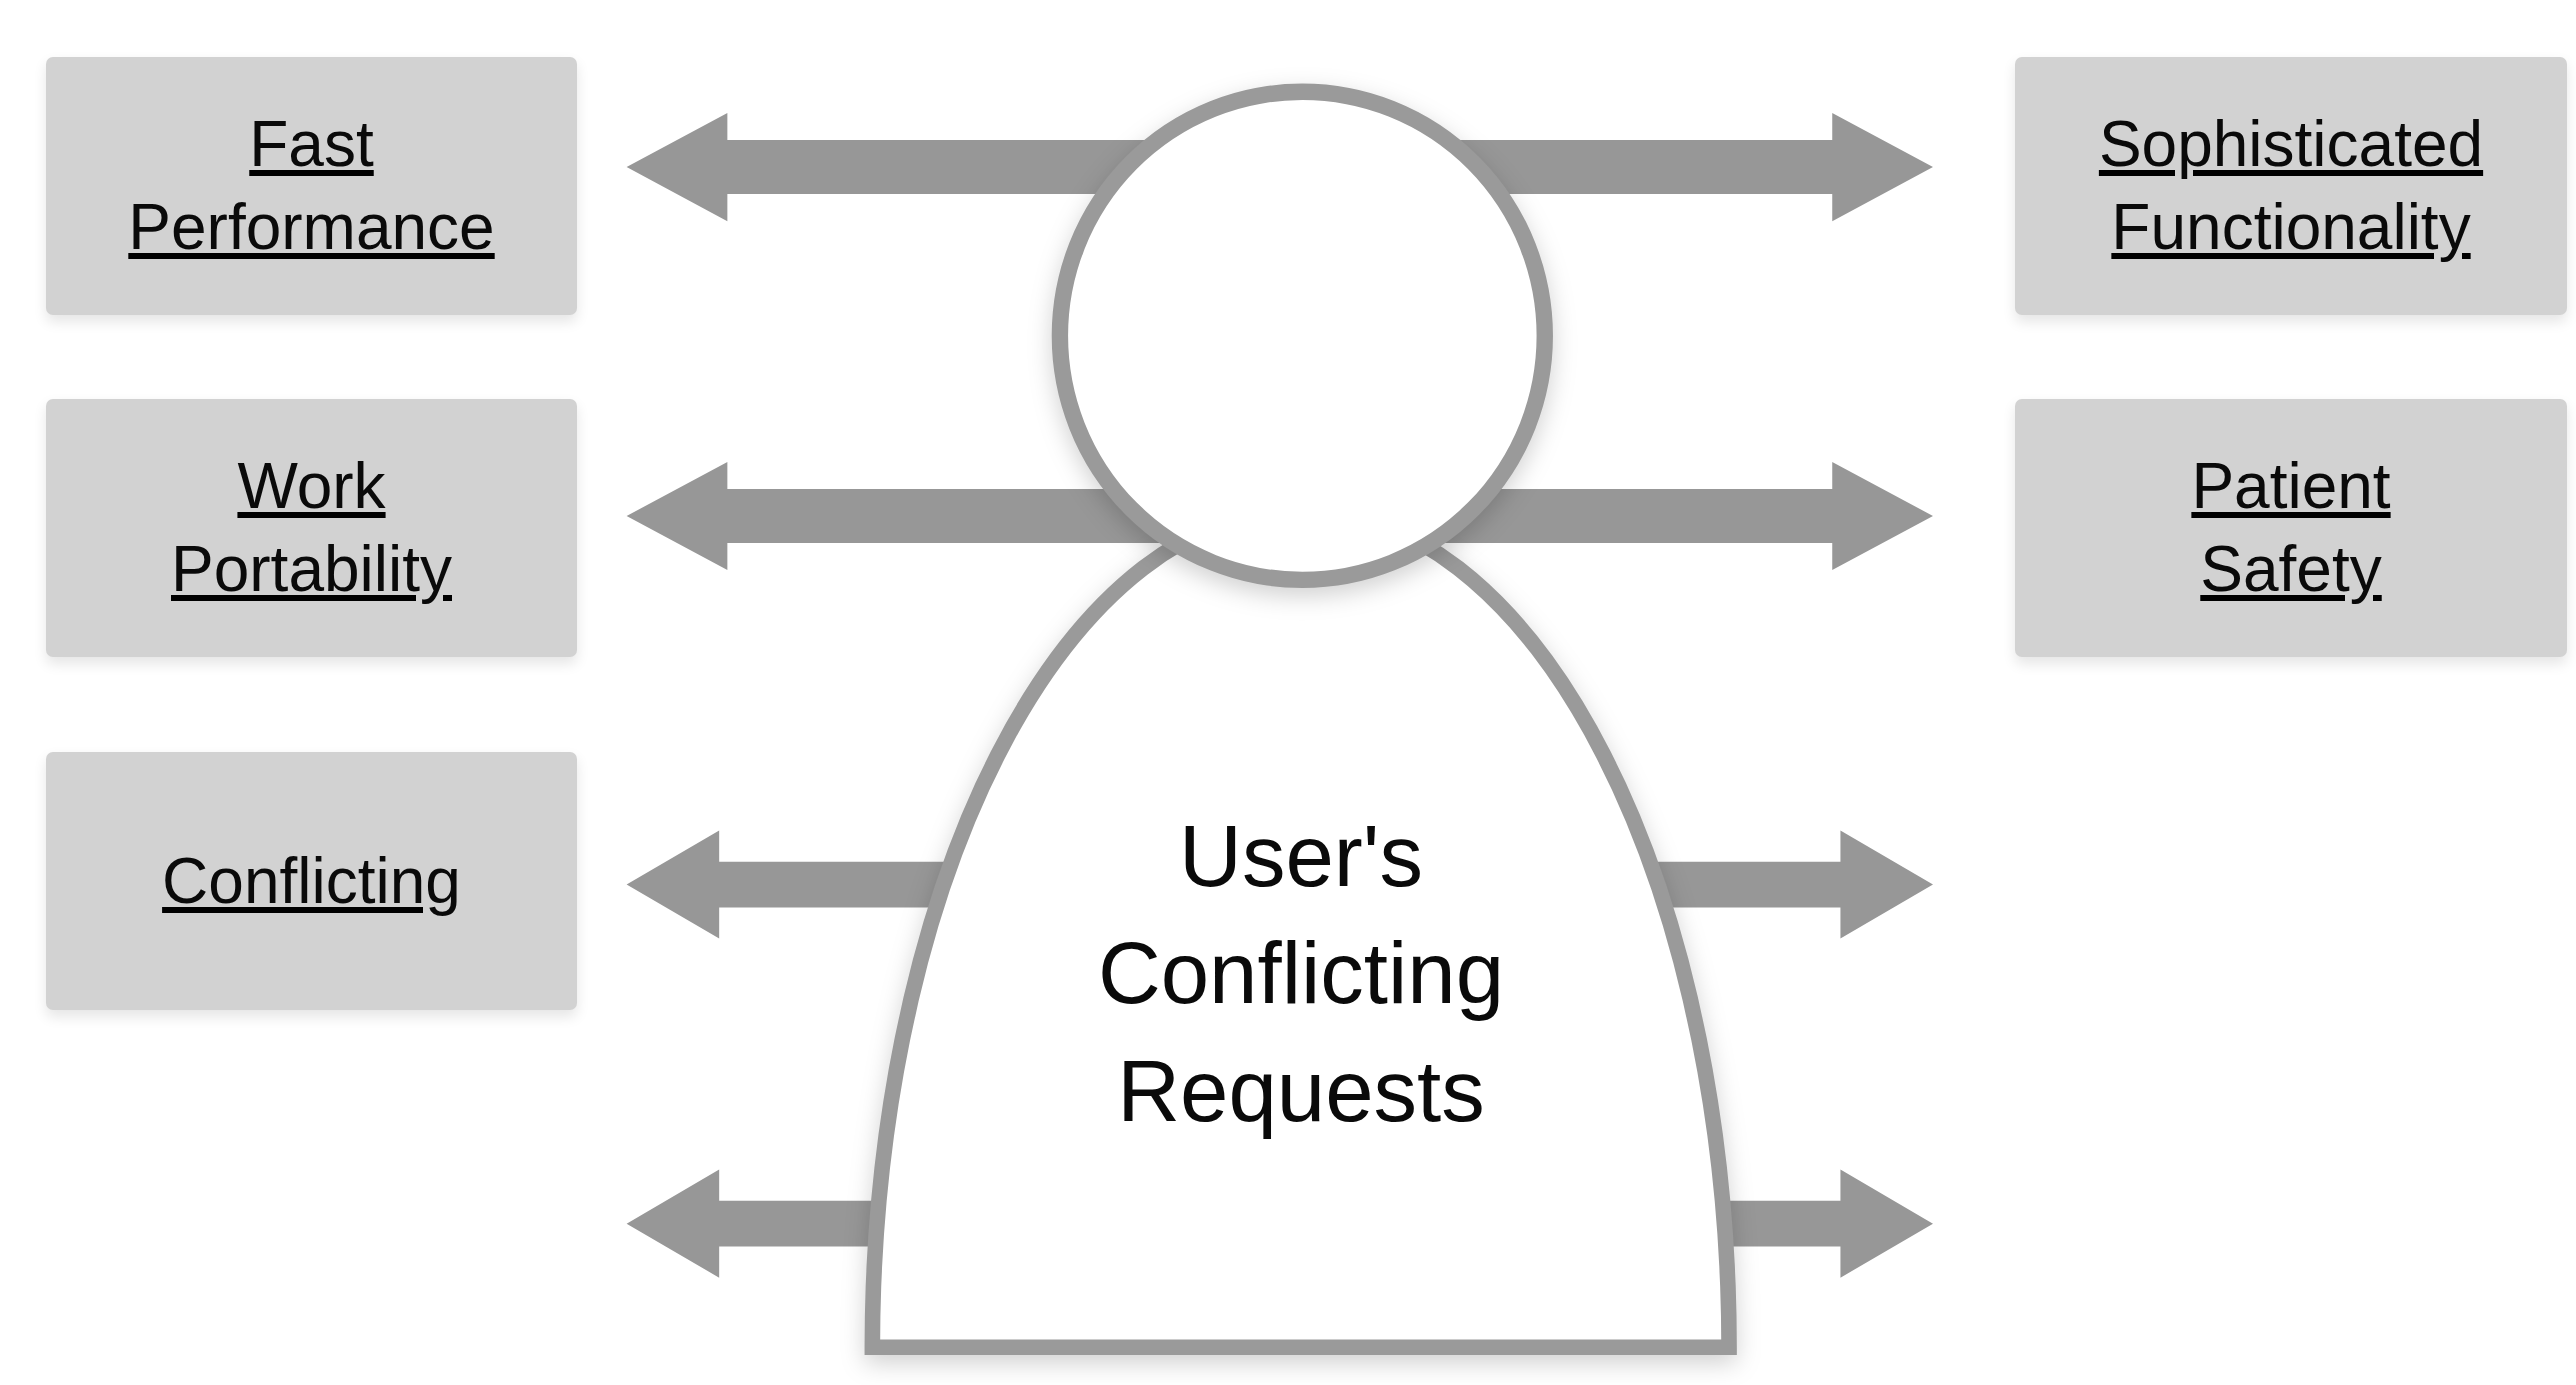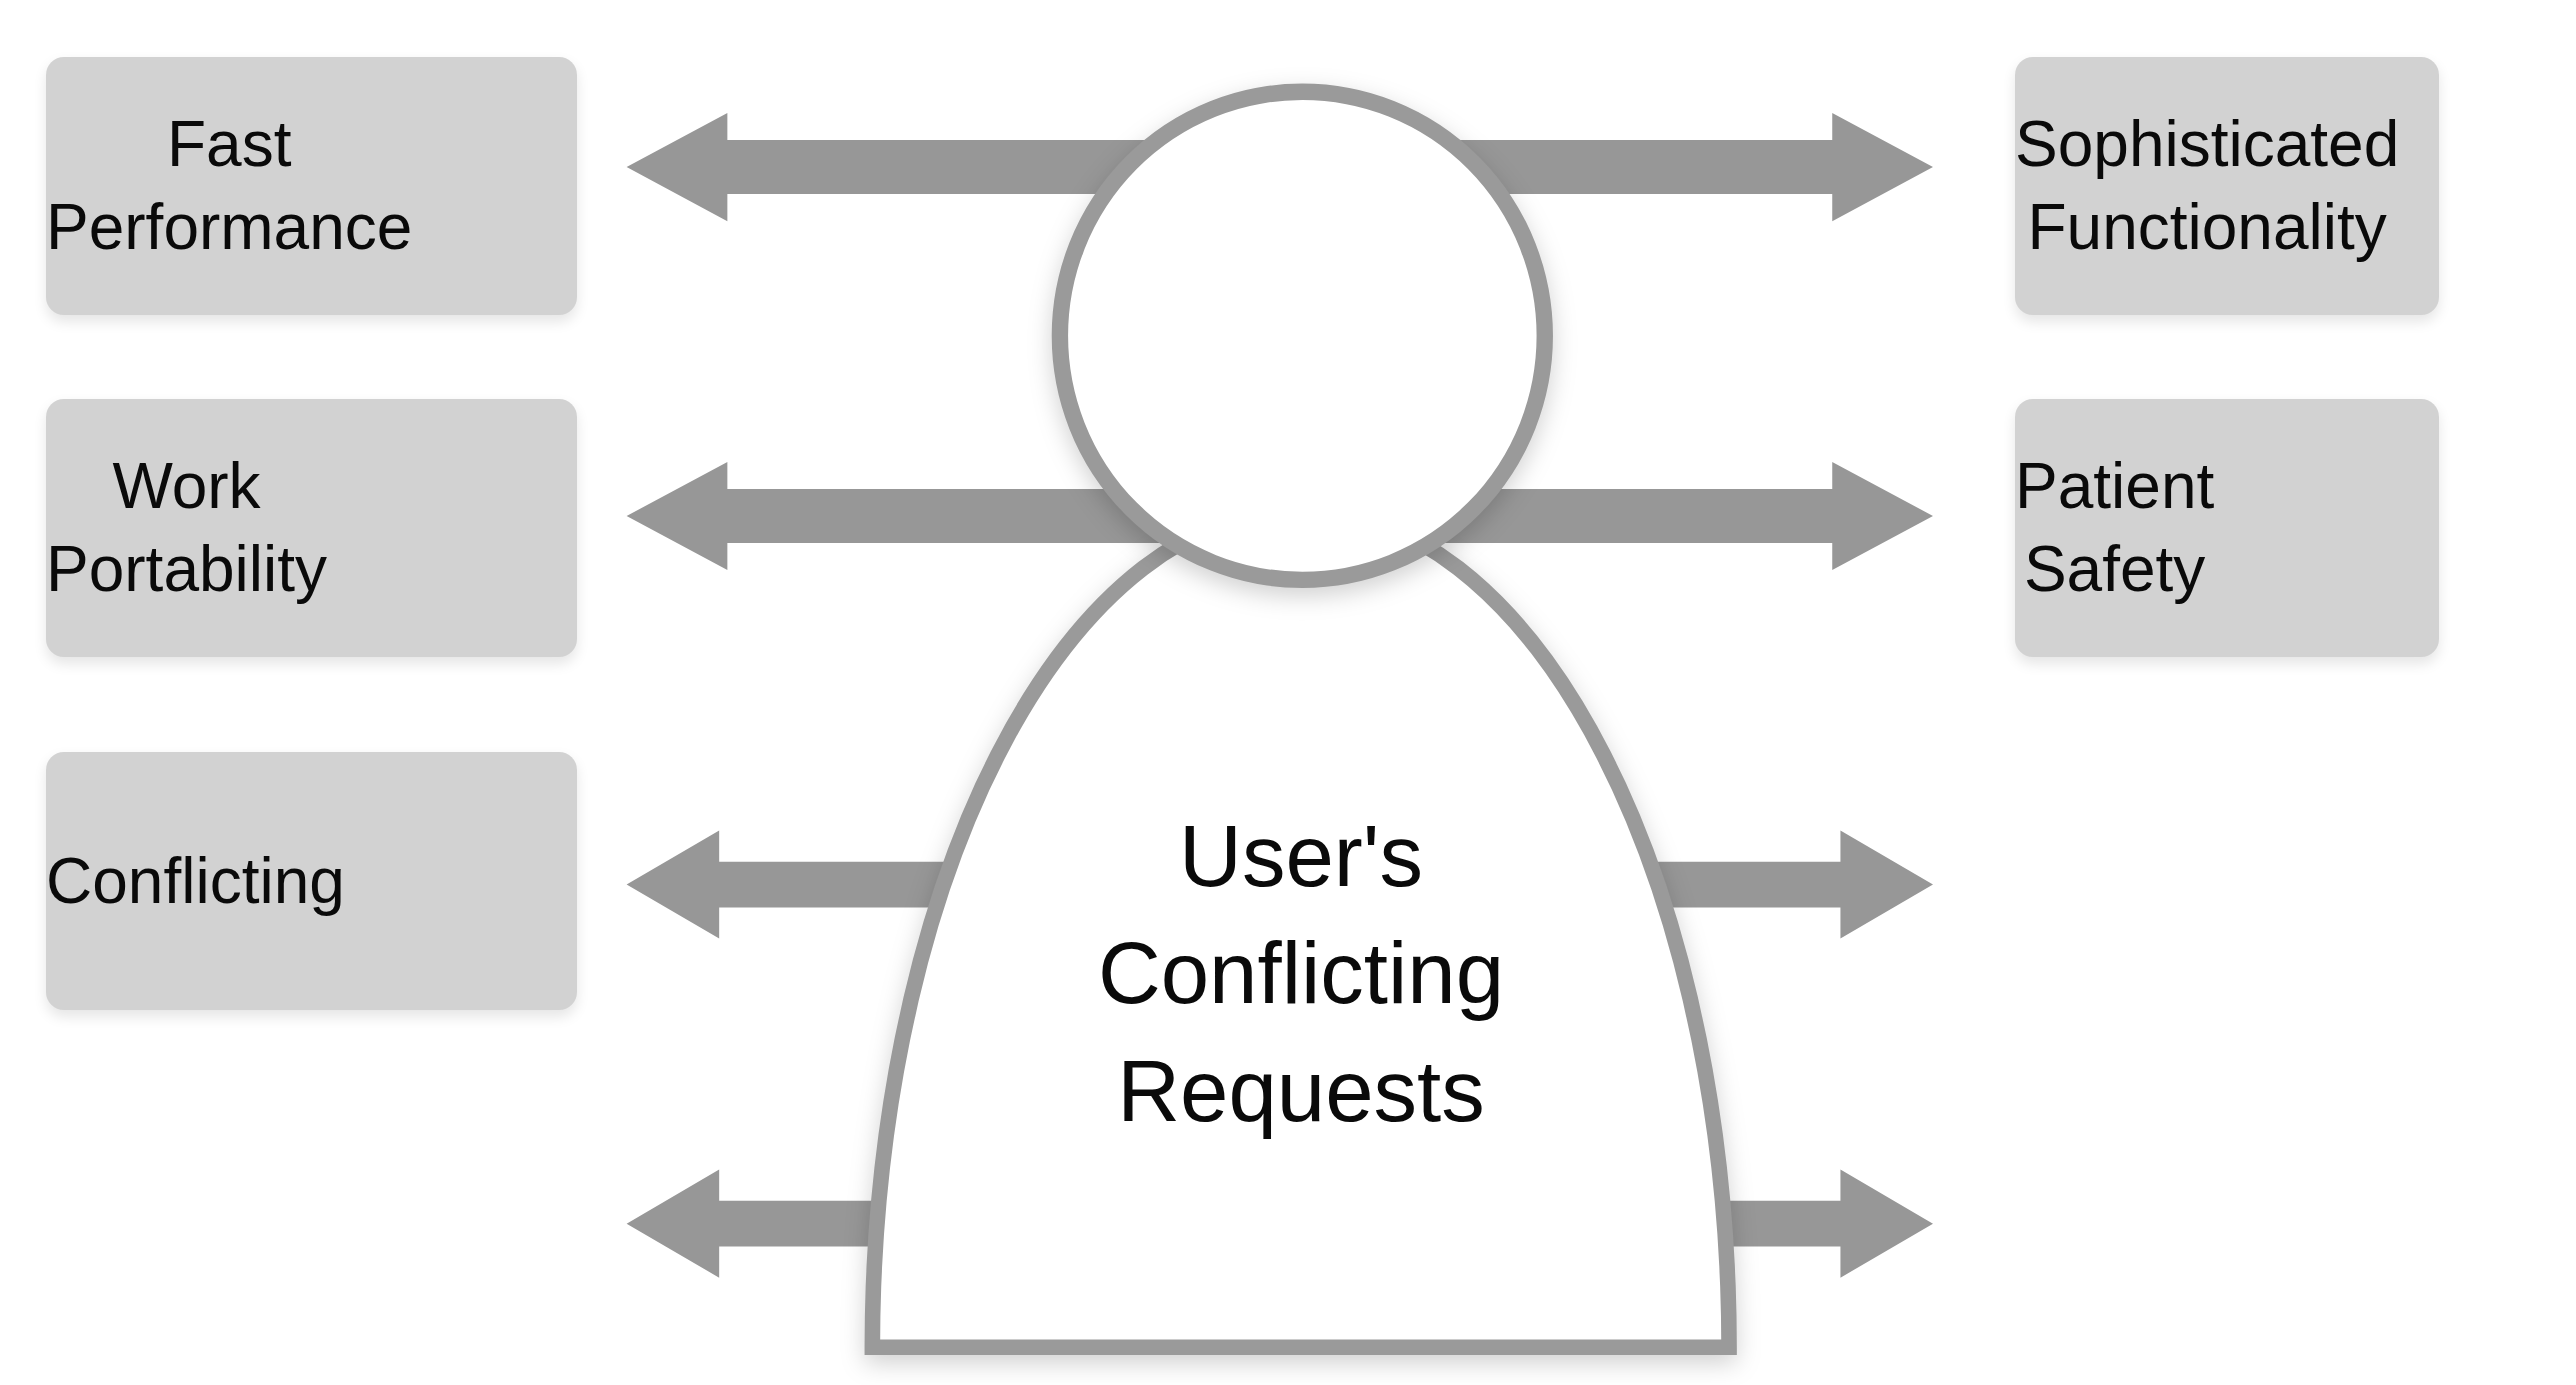--- a/index.html
+++ b/index.html
@@ -24,25 +24,26 @@
     fill:var(--figure-fill);
     stroke:var(--figure-stroke);
     filter:drop-shadow(0 10px 14px rgba(0,0,0,0.18));
   }
   .torso{stroke-width:19;}
   .head{stroke-width:20;}
   .box{
     position:absolute;
     width:531px;height:258px;
     background:var(--box-fill);
-    border-radius:18px;
-    display:flex;align-items:center;justify-content:flex-start;
+    border-radius:7px;
+    display:flex;align-items:center;justify-content:center;
     box-shadow:0 6.6px 13px rgba(0,0,0,0.10);
+    text-decoration:underline;
   }
-  .box-right{width:424px;left:2015px;}
+  .box-right{width:552px;left:2015px;}
   .box-left{left:46px;}
   .box-label{
     white-space:pre-line;
     text-align:center;
     font-size:64px;
     line-height:1.29;
     color:var(--text);
   }
   .row1{top:57px;}
   .row2{top:399px;}

